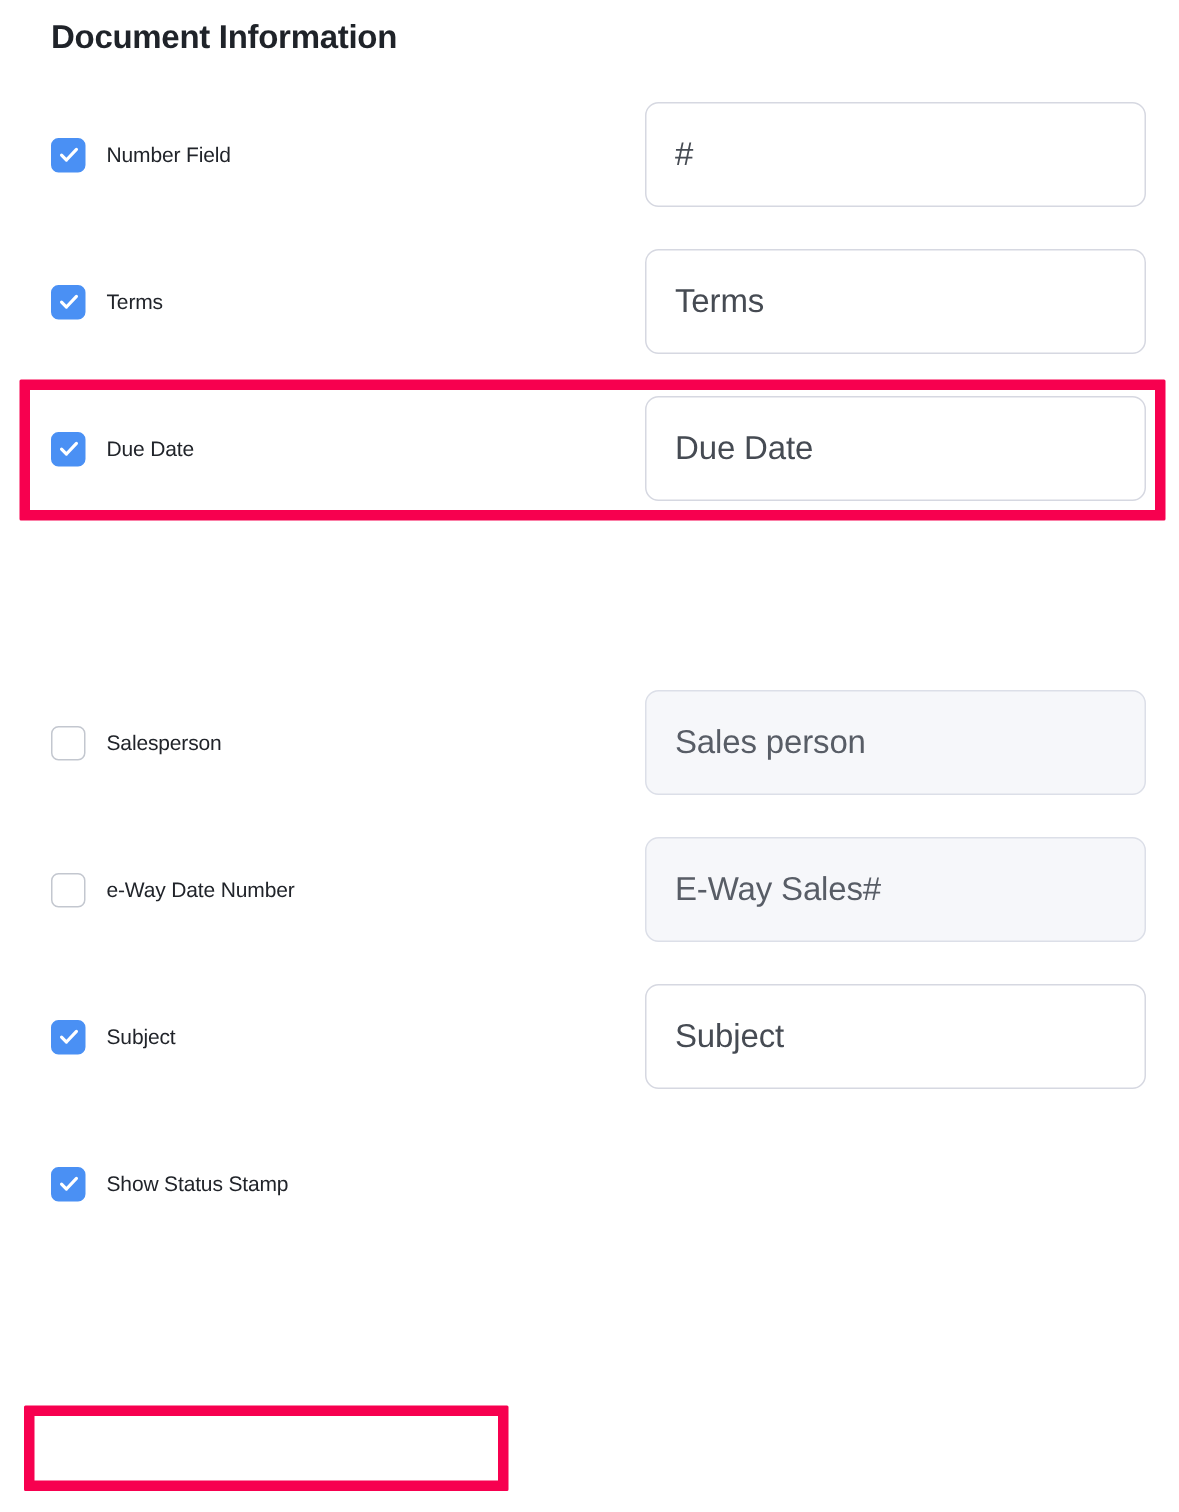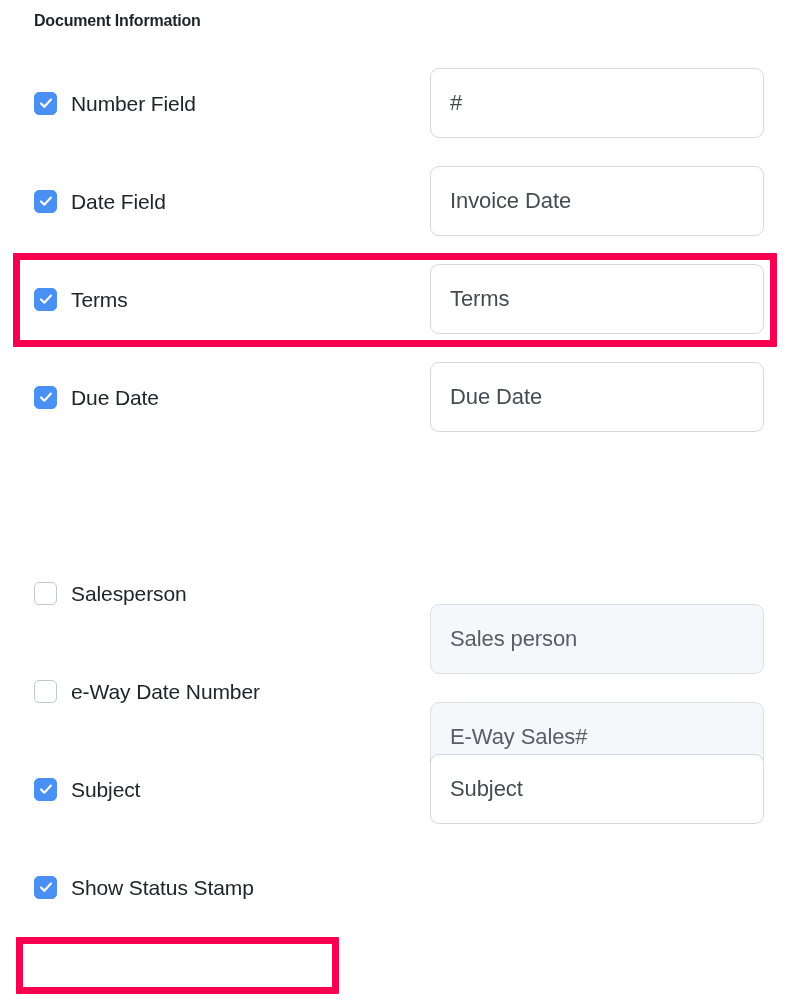--- a/index.html
+++ b/index.html
@@ -22,21 +22,21 @@
     position: relative;
     width: 786px;
     height: 1008px;
     padding: 0;
   }
 
   .section-title {
     position: absolute;
     left: 34px;
     top: 12px;
-    font-size: 16px;
+    font-size: 22px;
     font-weight: bold;
     letter-spacing: -0.2px;
     color: #1f2329;
     white-space: nowrap;
   }
 
   .rows {
     position: absolute;
     left: 0;
     top: 68px;
@@ -80,21 +80,21 @@
     position: absolute;
     left: 50%;
     top: 50%;
     transform: translate(-50%, -50%);
     width: 17px;
     height: 17px;
     display: block;
   }
 
   .row-label {
-    font-size: 21px;
+    font-size: 14px;
     color: #21242a;
     line-height: 1;
     white-space: nowrap;
     letter-spacing: -0.1px;
   }
 
   
   .field {
     position: absolute;
     left: 430px;
@@ -104,21 +104,20 @@
     border-radius: 9px;
     border: 1.4px solid #d6d8e1;
     background: #ffffff;
     display: flex;
     align-items: center;
     padding: 0 19px;
   }
   .field.disabled {
     background: #f6f7fa;
     border-color: #dcdfe8;
-    margin-top: 46px;
   }
   .field-text {
     font-size: 22px;
     color: #464b53;
     line-height: 1;
     white-space: nowrap;
     letter-spacing: -0.1px;
   }
   .field.disabled .field-text {
     color: #585d66;
@@ -166,33 +165,20 @@
           <span class="field-text">#</span>
         </div>
       </div>
       <div class="row">
         <div class="row-left">
           <span class="checkbox checked" role="checkbox" aria-checked="true">
             <svg viewBox="0 0 24 24" aria-hidden="true">
               <path d="M5 12.6 L9.6 17.2 L19 7.2" fill="none" stroke="#ffffff" stroke-width="3" stroke-linecap="round" stroke-linejoin="round"></path>
             </svg>
           </span>
-          <span class="row-label">Date Field</span>
-        </div>
-        <div class="field">
-          <span class="field-text">Invoice Date</span>
-        </div>
-      </div>
-      <div class="row">
-        <div class="row-left">
-          <span class="checkbox checked" role="checkbox" aria-checked="true">
-            <svg viewBox="0 0 24 24" aria-hidden="true">
-              <path d="M5 12.6 L9.6 17.2 L19 7.2" fill="none" stroke="#ffffff" stroke-width="3" stroke-linecap="round" stroke-linejoin="round"></path>
-            </svg>
-          </span>
           <span class="row-label">Terms</span>
         </div>
         <div class="field">
           <span class="field-text">Terms</span>
         </div>
       </div>
       <div class="row">
         <div class="row-left">
           <span class="checkbox checked" role="checkbox" aria-checked="true">
             <svg viewBox="0 0 24 24" aria-hidden="true">

